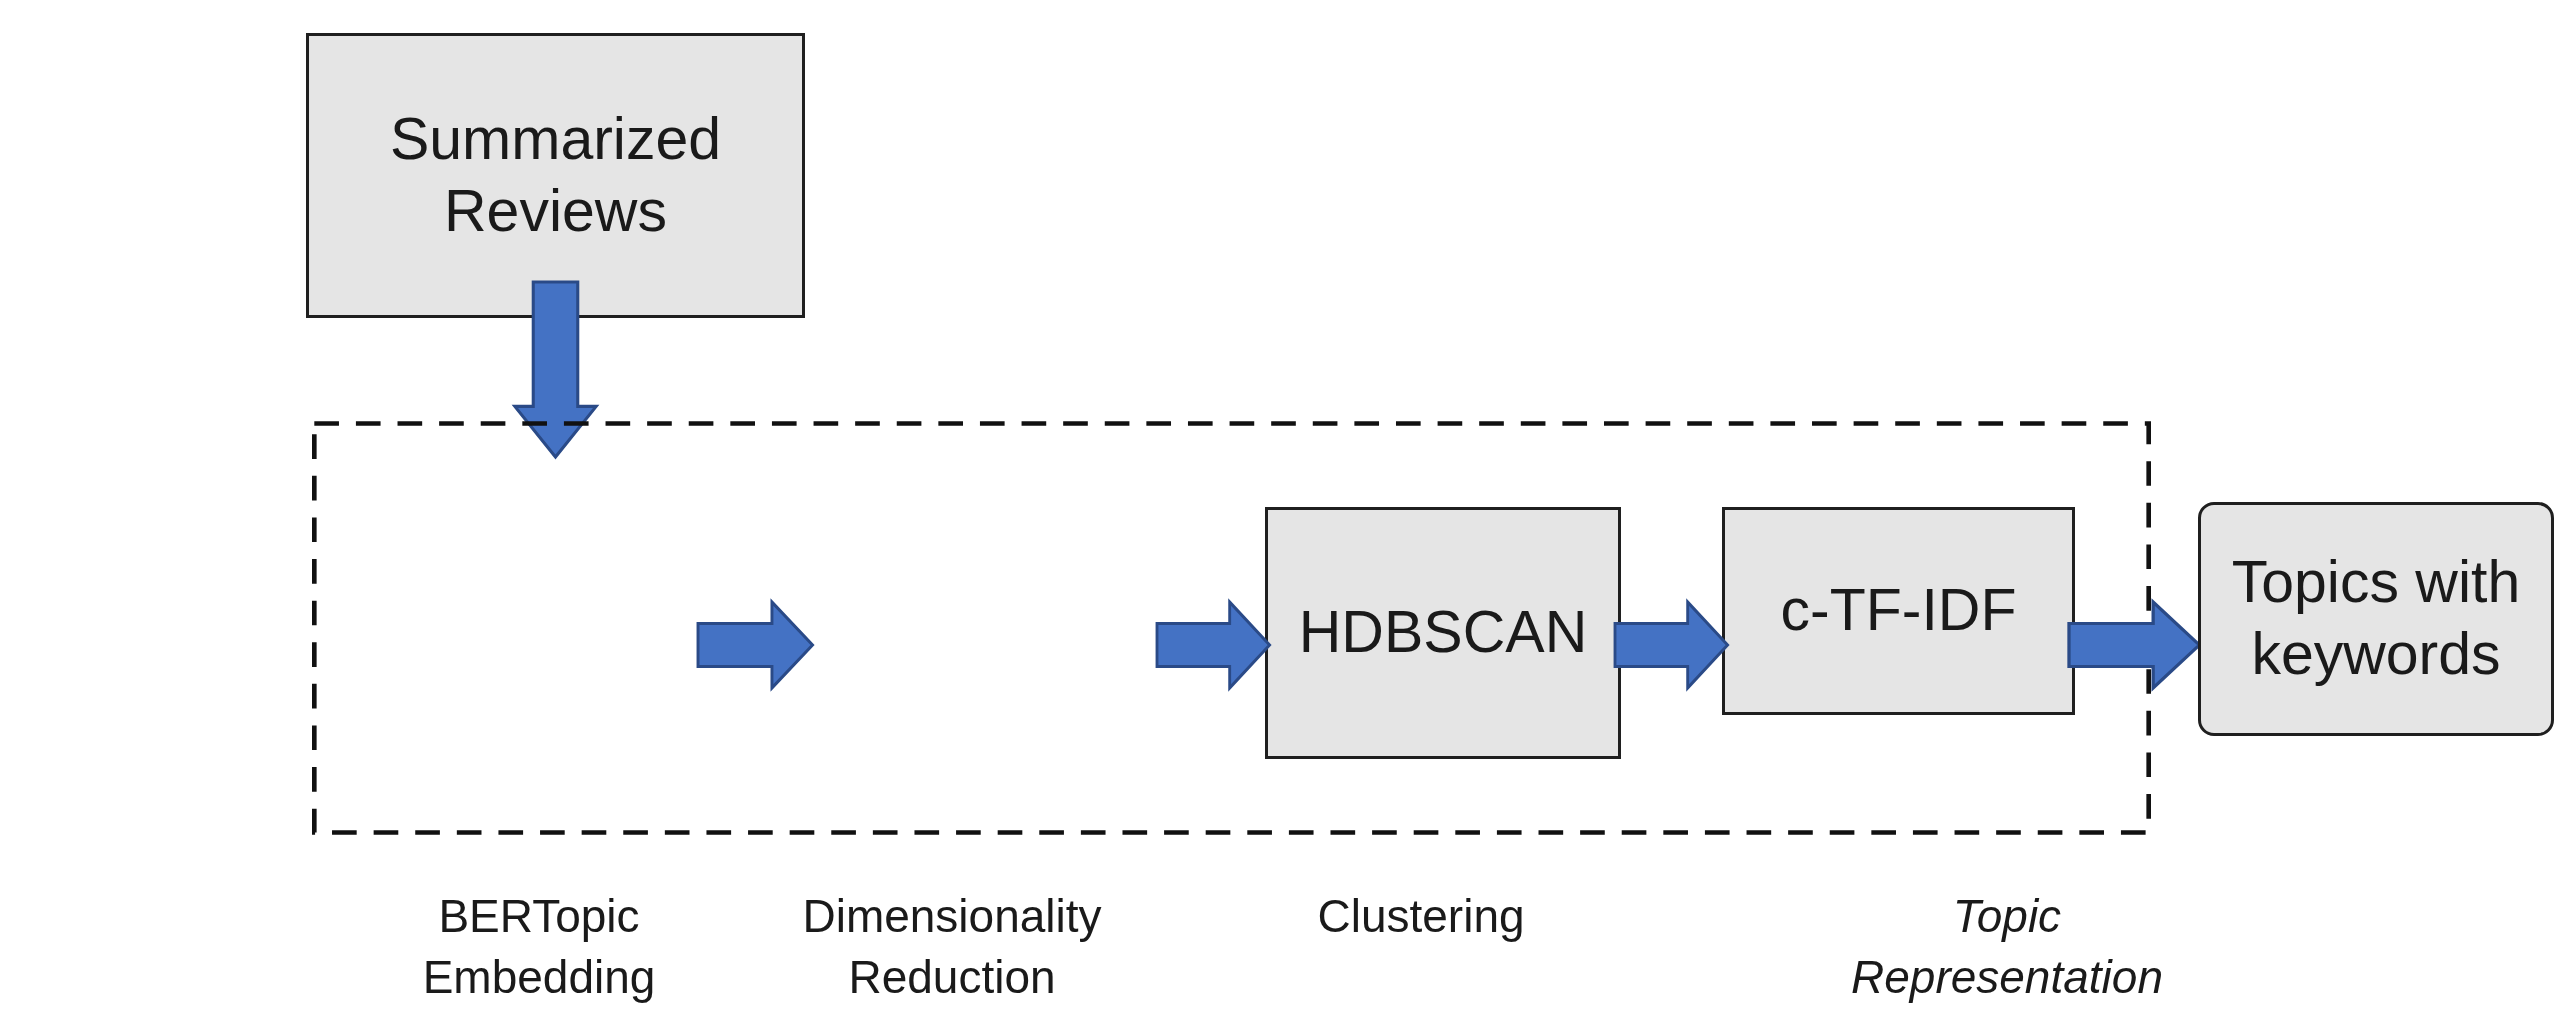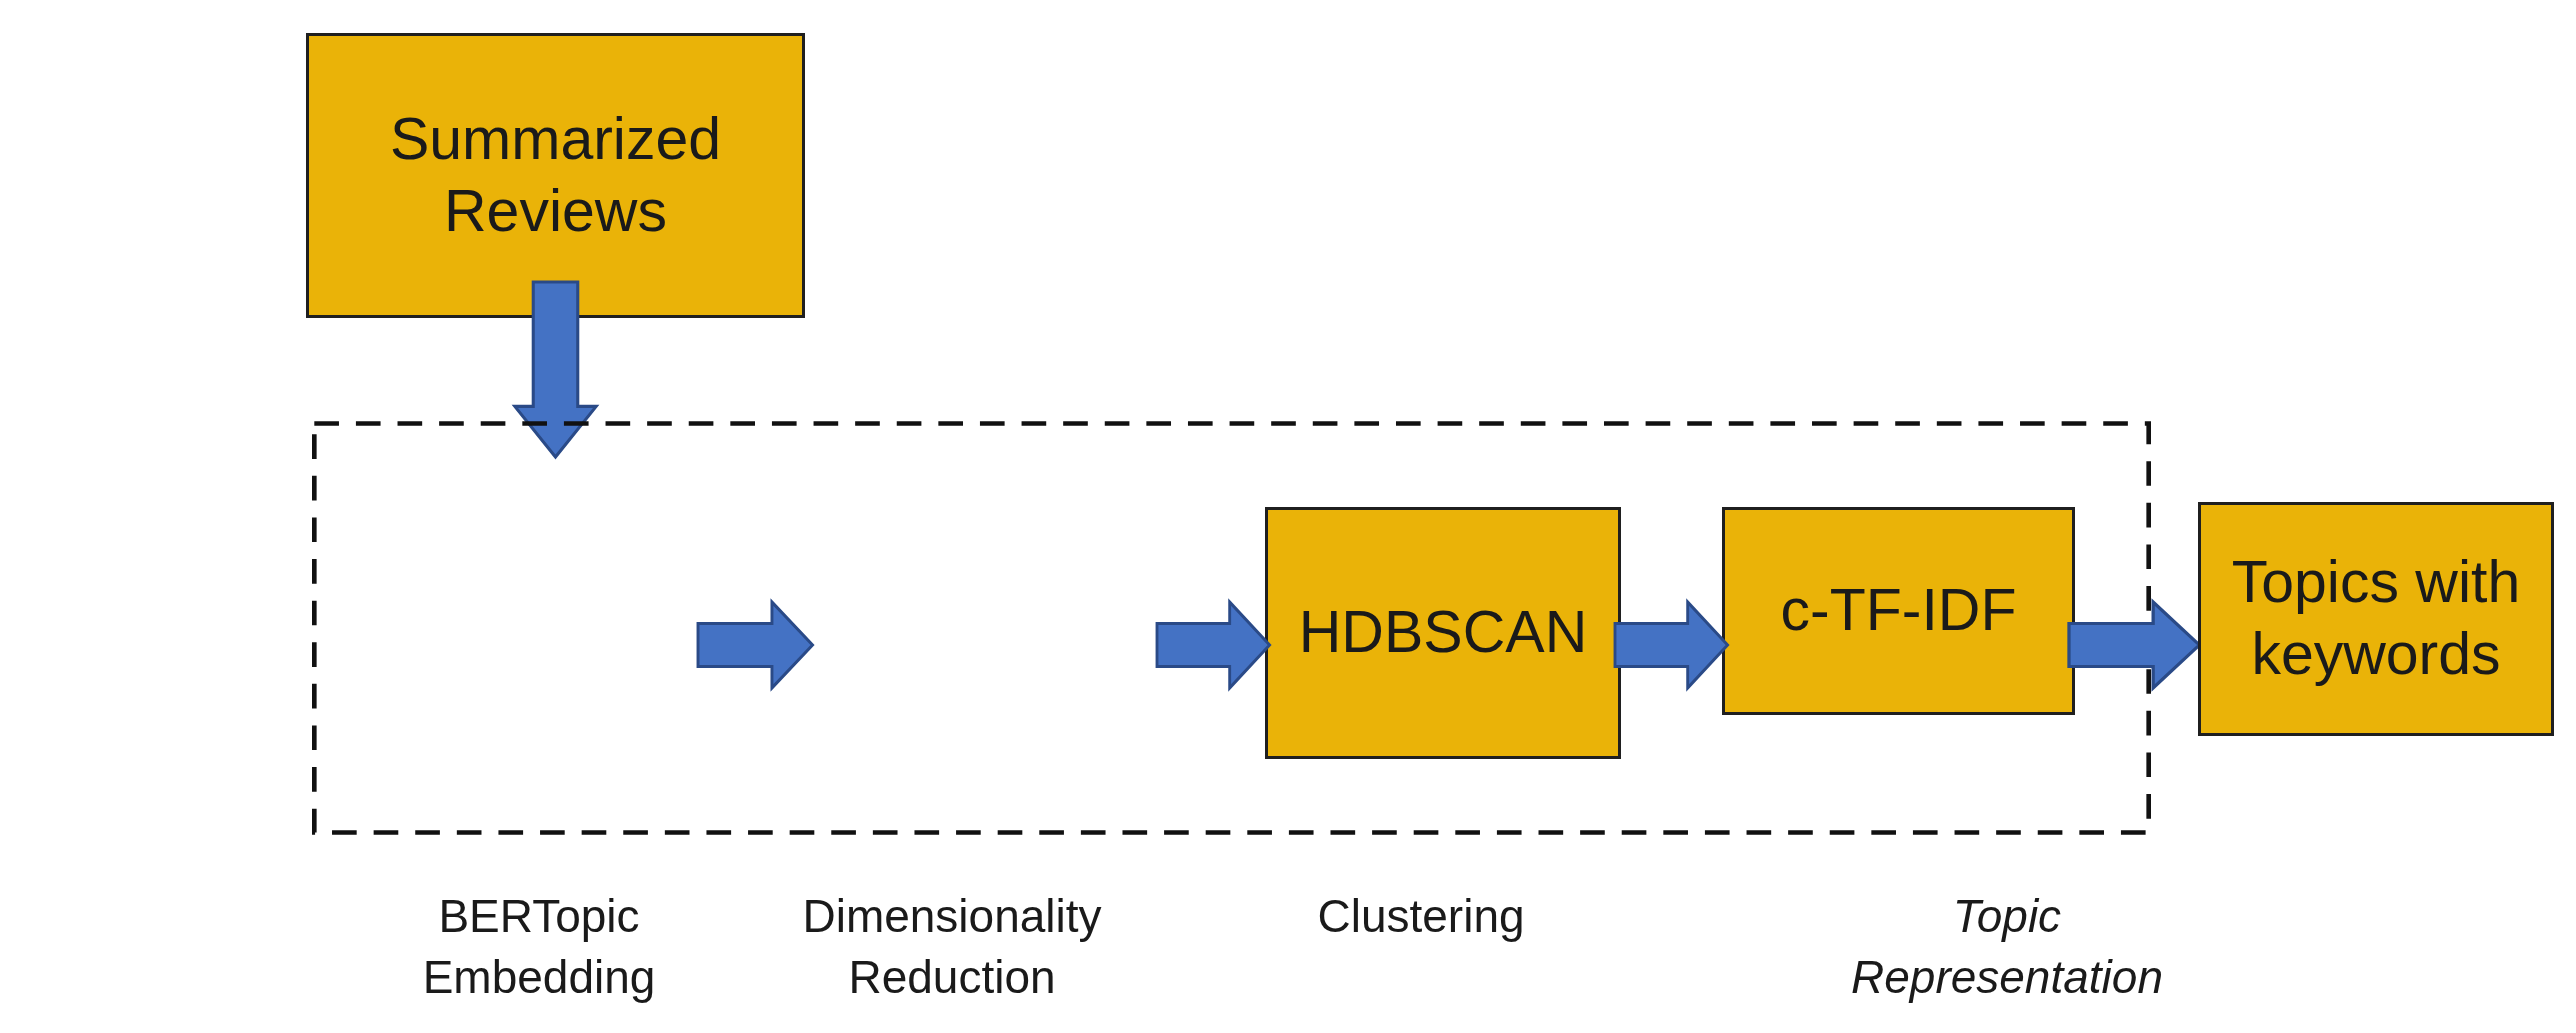--- a/index.html
+++ b/index.html
@@ -13,21 +13,21 @@
     position:relative;
     width:2576px;
     height:1034px;
     background:#ffffff;
     font-family:"Liberation Sans","DejaVu Sans",sans-serif;
     color:var(--text);
     overflow:hidden;
   }
   .box{
     position:absolute;
-    background:#eab308;
+    background:#e5e5e5;
     border:3.1px solid var(--line);
     display:flex;
     align-items:center;
     justify-content:center;
     text-align:center;
     box-sizing:border-box;
   }
   .box-label{
     white-space:pre-line;
     font-size:59px;
@@ -100,21 +100,21 @@
   </svg>
 
   <svg style="left:1615px;top:599px;" width="114" height="92" viewBox="0 0 160 120" preserveAspectRatio="none" aria-hidden="true">
     <polygon class="arrow-shape" points="0,32 102,32 102,4 158,60 102,116 102,88 0,88"></polygon>
   </svg>
 
   <svg style="left:2069px;top:599px;" width="132" height="92" viewBox="0 0 160 120" preserveAspectRatio="none" aria-hidden="true">
     <polygon class="arrow-shape" points="0,32 102,32 102,4 158,60 102,116 102,88 0,88"></polygon>
   </svg>
 
-  <div class="box" style="left:2198px;top:502px;width:356px;height:234px;">
+  <div class="box" style="left:2198px;top:502px;width:356px;height:234px;border-radius:16px;">
     <span class="box-label">Topics with
 keywords</span>
   </div>
 
   <div class="caption" style="left:308px;top:886px;width:462px;">BERTopic
 Embedding</div>
 
   <div class="caption" style="left:721px;top:886px;width:462px;text-align:center;">Dimensionality
 Reduction</div>
 

